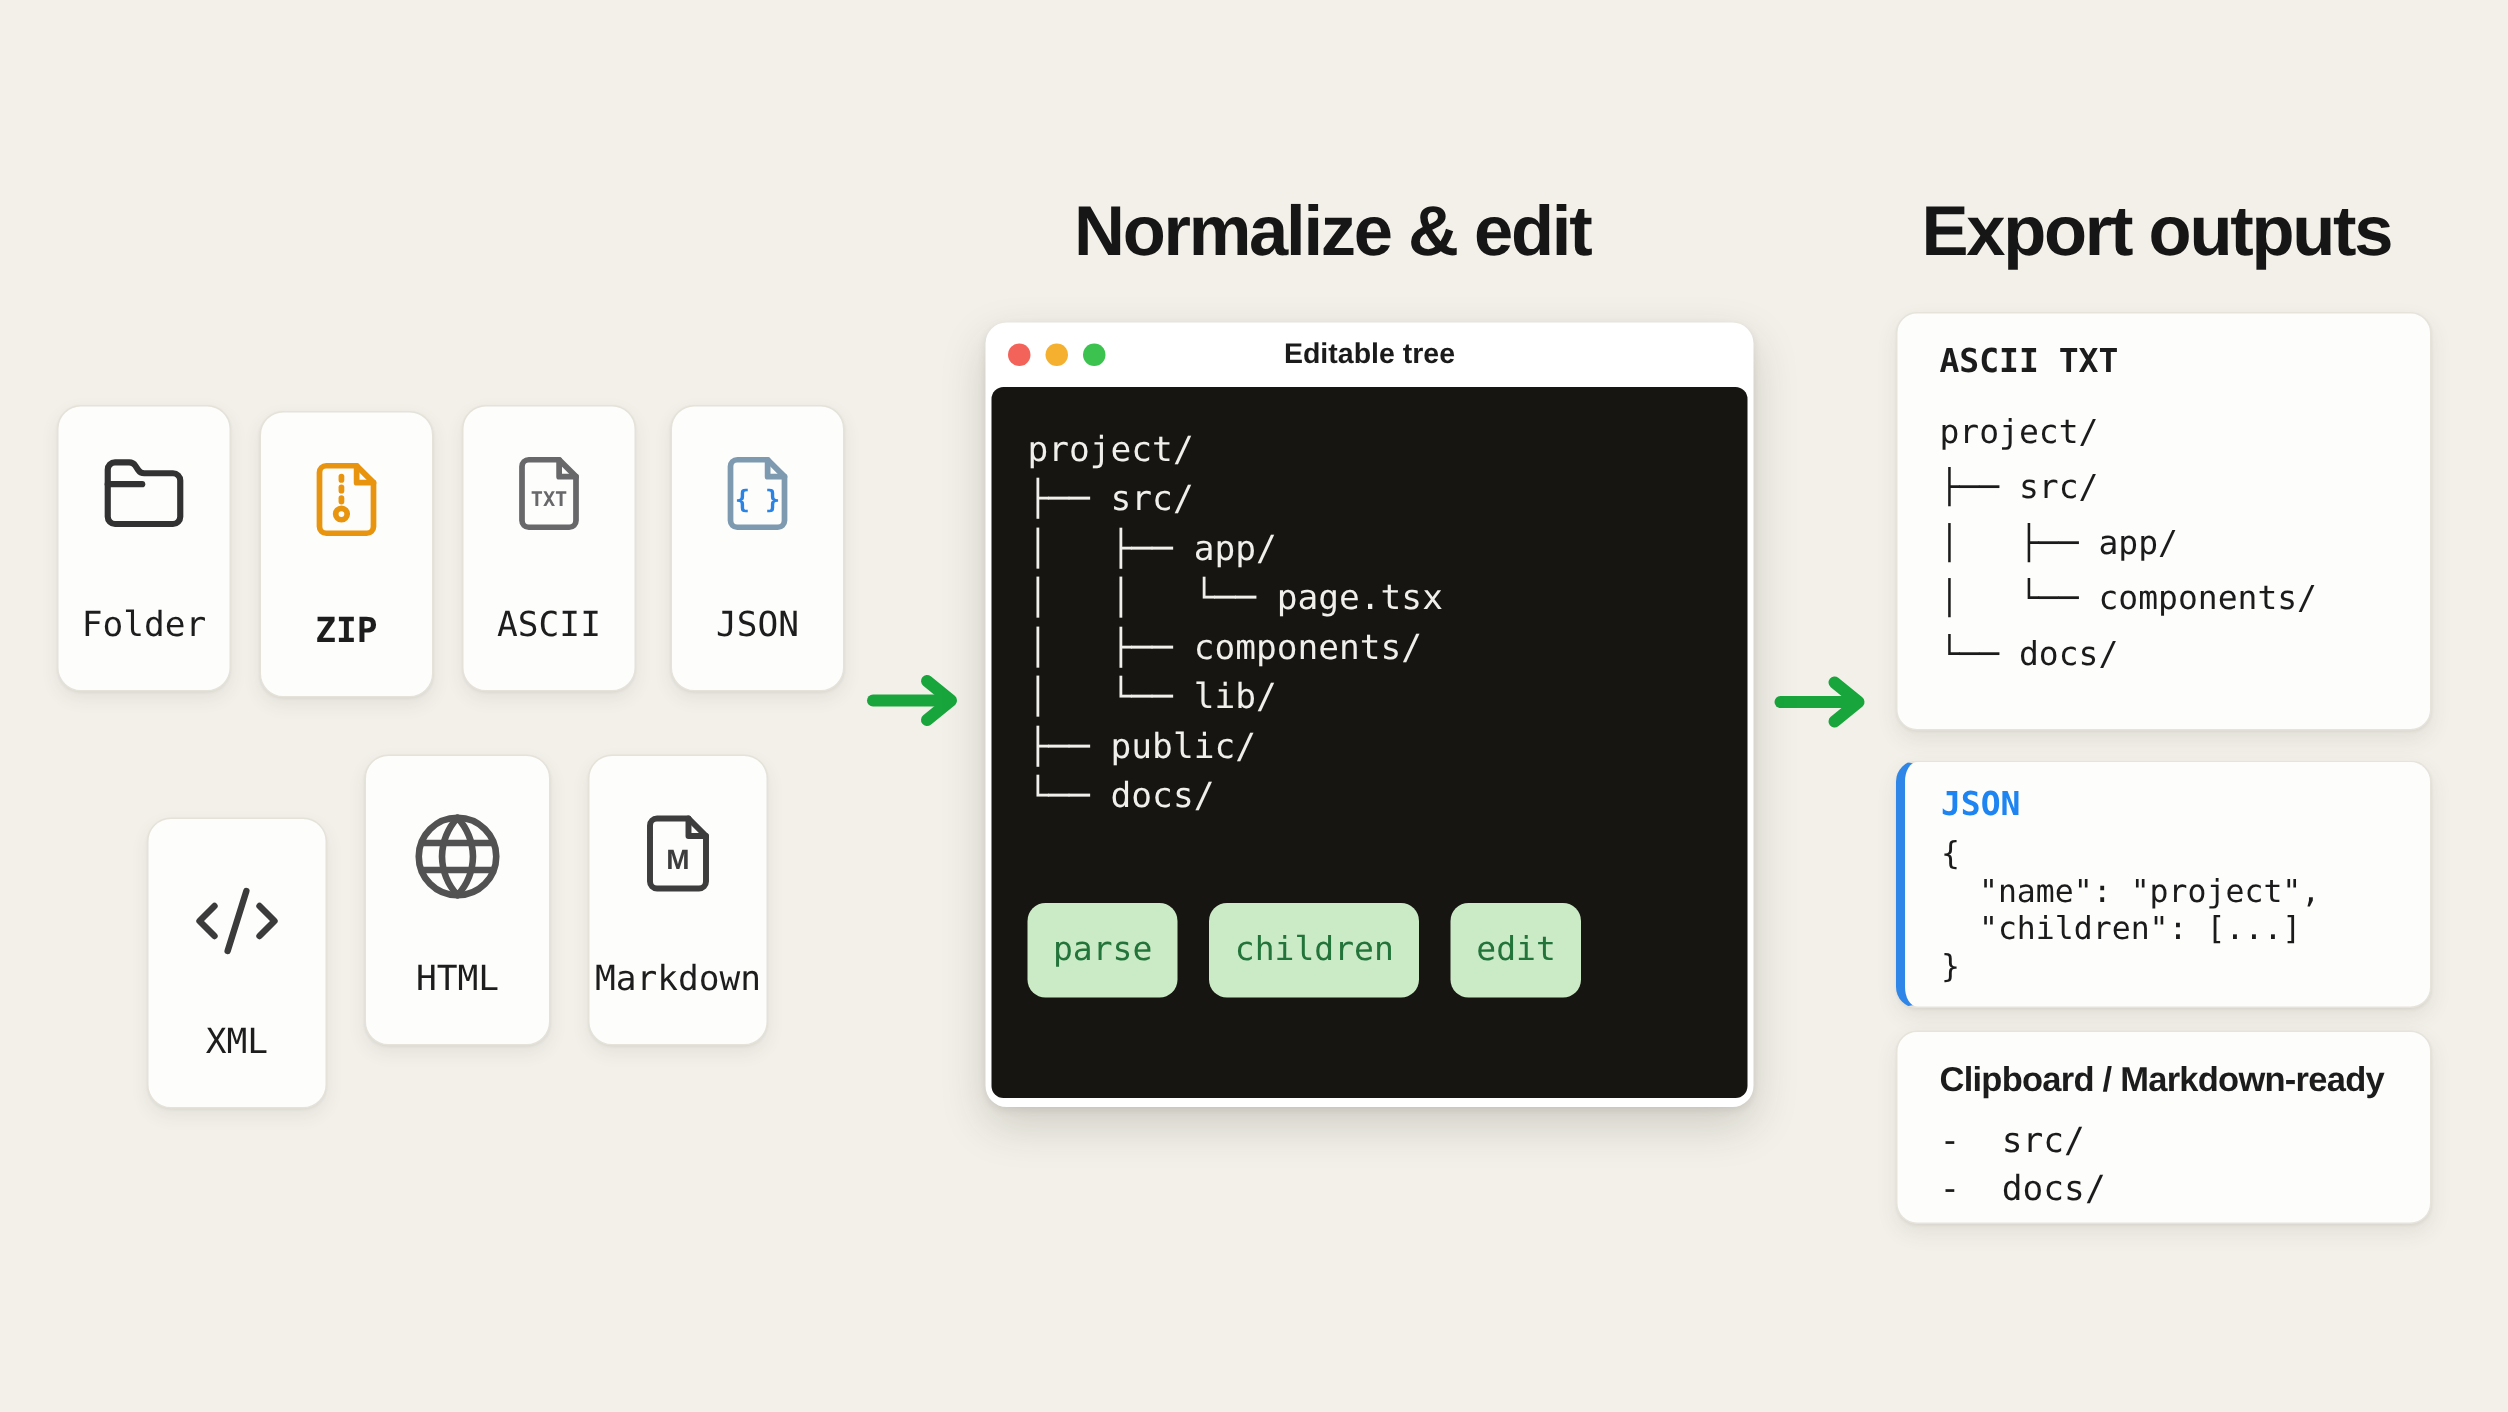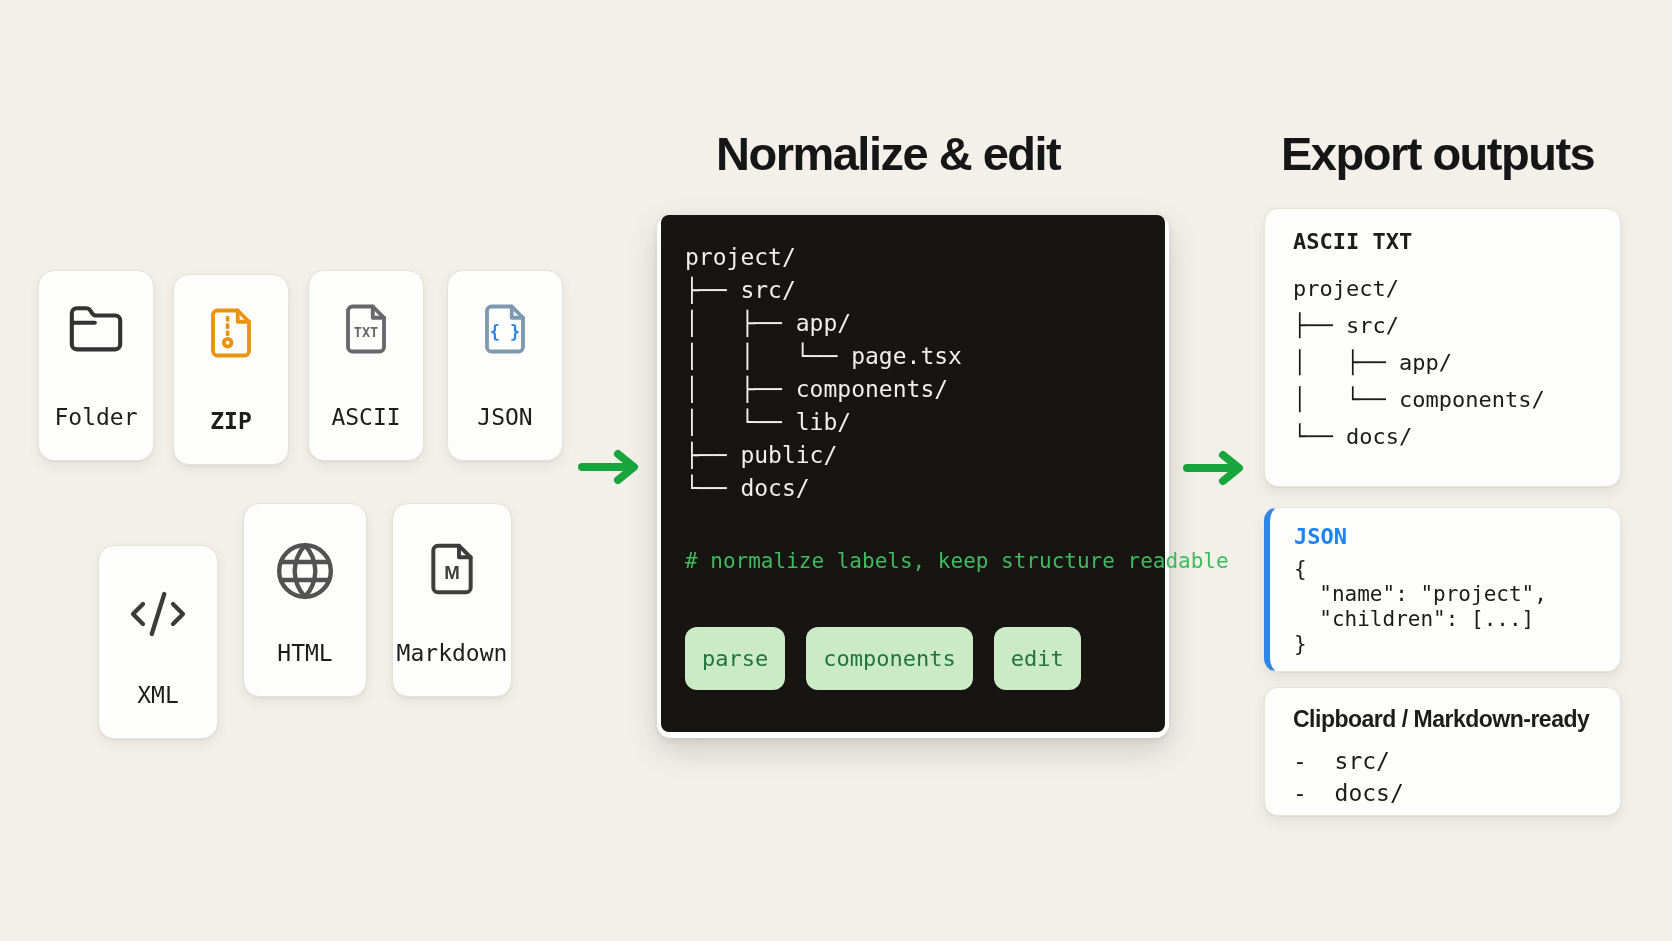--- a/index.html
+++ b/index.html
@@ -129,34 +129,41 @@
   <svg class="arrow" style="left:576px;top:448px;" width="68" height="38" viewBox="0 0 68 38">
     <path d="M6 19h48" stroke="#18a63c" stroke-width="8" stroke-linecap="round" fill="none"></path>
     <path d="M42 6l16 13-16 13" stroke="#18a63c" stroke-width="8" stroke-linecap="round" stroke-linejoin="round" fill="none"></path>
   </svg>
   <svg class="arrow" style="left:1181px;top:449px;" width="68" height="38" viewBox="0 0 68 38">
     <path d="M6 19h48" stroke="#18a63c" stroke-width="8" stroke-linecap="round" fill="none"></path>
     <path d="M42 6l16 13-16 13" stroke="#18a63c" stroke-width="8" stroke-linecap="round" stroke-linejoin="round" fill="none"></path>
   </svg>
 
   <div class="window">
+    <div class="titlebar">
+      <div class="lights">
+        <span class="light red"></span>
+        <span class="light yellow"></span>
+        <span class="light green"></span>
+      </div>
+      <div class="wtitle">Editable tree</div>
+    </div>
     <div class="terminal">
       <pre class="tree">project/
 ├── src/
 │   ├── app/
 │   │   └── page.tsx
 │   ├── components/
 │   └── lib/
 ├── public/
 └── docs/</pre>
-      <div class="comment"># normalize labels, keep structure readable</div>
       <hr class="tdivider">
       <div class="btnrow">
         <button class="tbtn">parse</button>
-        <button class="tbtn">components</button>
+        <button class="tbtn">children</button>
         <button class="tbtn">edit</button>
       </div>
     </div>
   </div>
 
   <div class="xcard" id="xc-ascii">
     <div class="xtitle">ASCII TXT</div>
     <pre>project/
 ├── src/
 │   ├── app/

